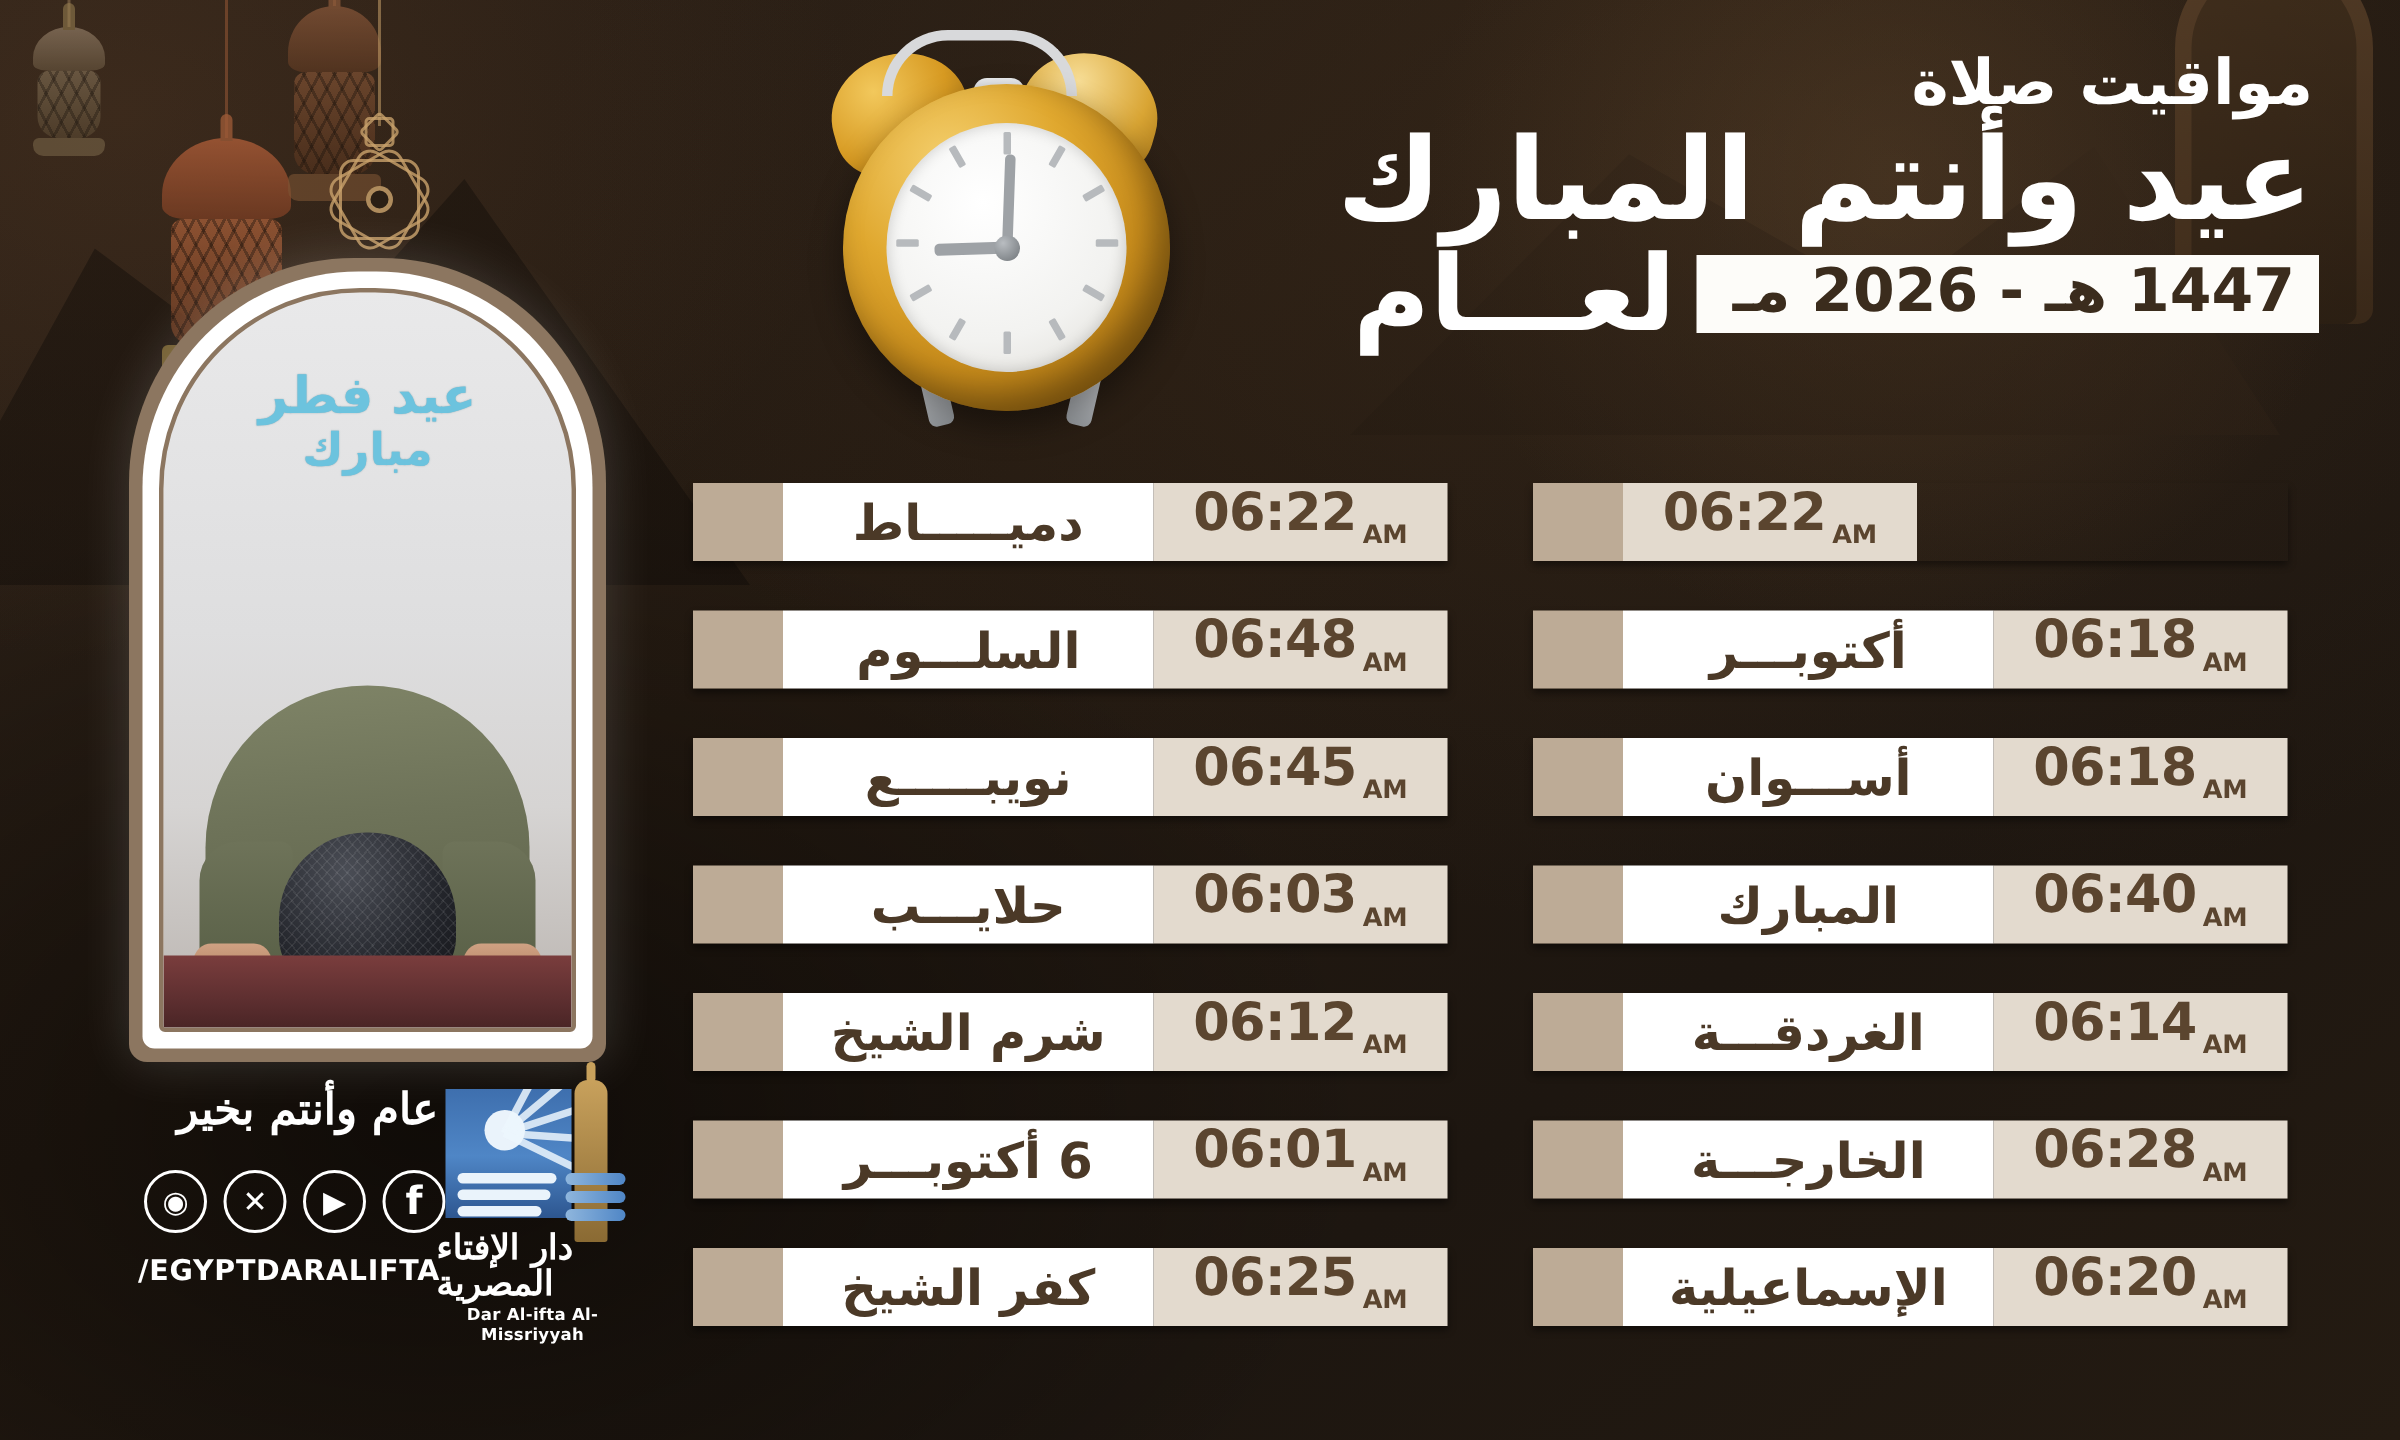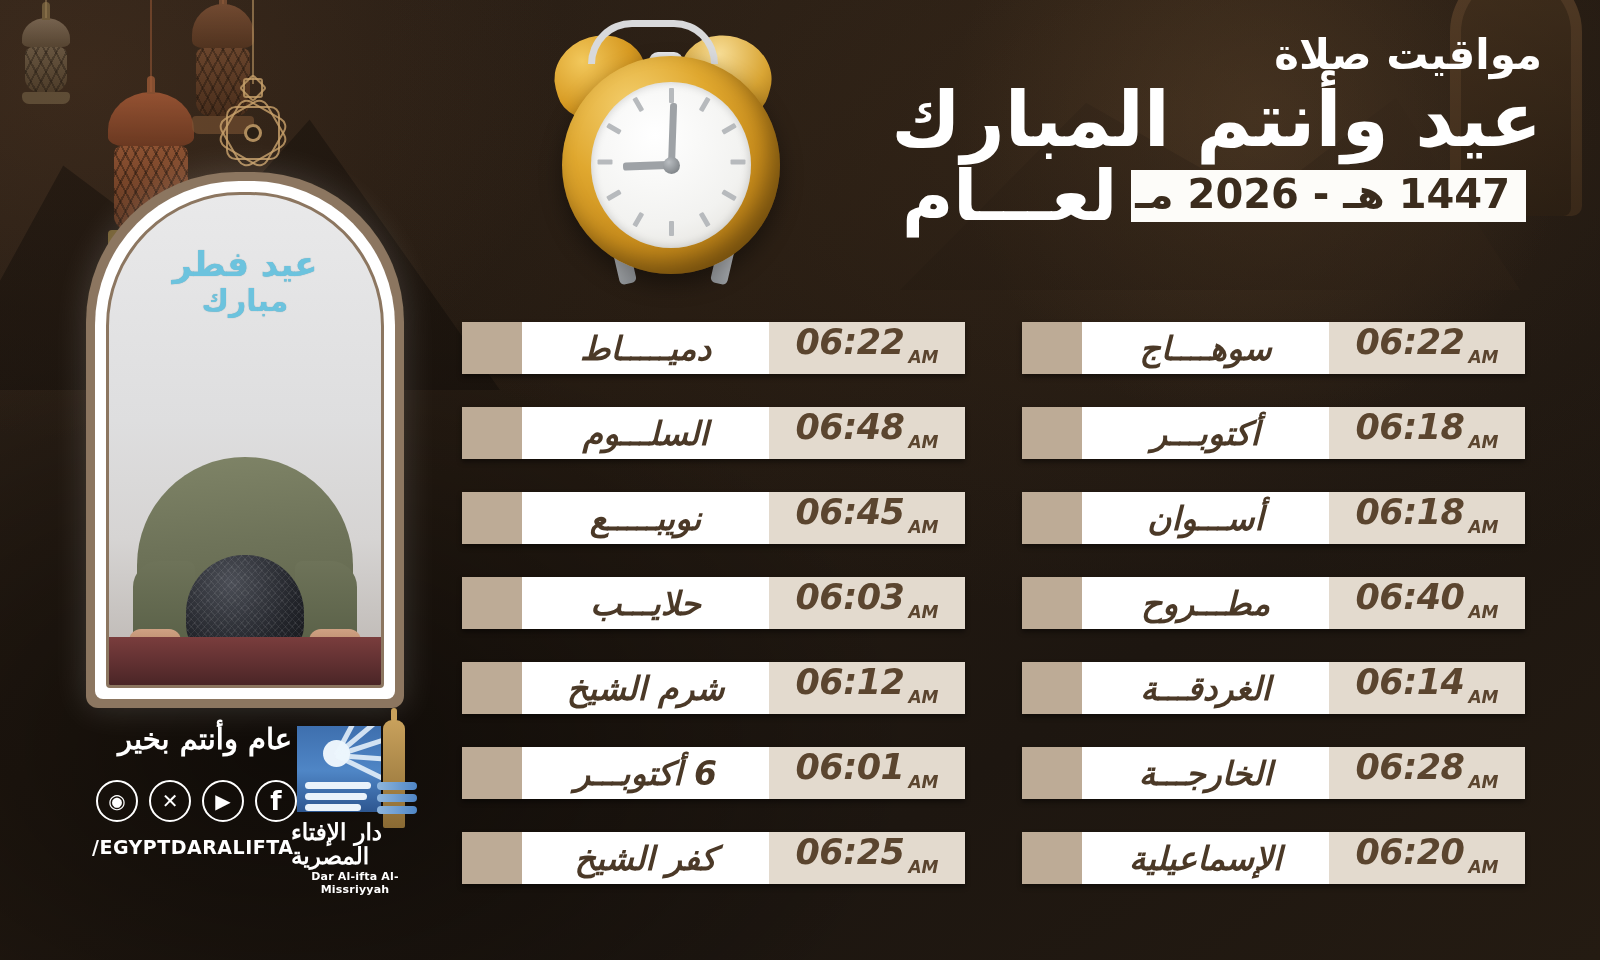--- a/index.html
+++ b/index.html
@@ -234,26 +234,26 @@
     white-space:nowrap;
   }
   .hl-row {
     display:flex; flex-direction:row-reverse; align-items:center;
     justify-content:flex-start; gap:14px; margin-top:2px;
   }
   .hl-year-word { font-size:70px; font-weight:bold; color:#fff; line-height:1; }
   .hl-badge {
     background:#fdfcf9; color:#3b2c1d;
     font-size:40px; font-weight:bold;
-    padding:3px 16px 7px 4px; line-height:1.06;
+    padding:3px 16px 7px 24px; line-height:1.06;
     white-space:nowrap;
   }
 
   
-  .cols { position:absolute; left:0; top:0; width:1520px; height:960px;font-style:italic; }
+  .cols { position:absolute; left:0; top:0; width:1520px; height:960px; }
   .col { position:absolute; top:322px; width:503px; }
   .col-left  { left:462px; }
   .col-right { left:1022px; }
   .row {
     display:flex; flex-direction:row-reverse; align-items:stretch;
     height:52px; margin-bottom:33px;
     box-shadow:0 3px 5px rgba(0,0,0,.45);
   }
   .cap-block { width:60px; background:#bdab96; }
   .name-cell {
@@ -496,21 +496,20 @@
           <div class="name-cell">كفر الشيخ</div>
           <div class="time-cell">
             <span class="time-val">06:25</span>
             <span class="time-ampm">AM</span>
           </div>
         </div>
       </div>
     <div class="col col-right">
         <div class="row">
           <div class="cap-block"></div>
-          <div class="name-cell">سوهــــاج</div>
           <div class="time-cell">
             <span class="time-val">06:22</span>
             <span class="time-ampm">AM</span>
           </div>
         </div>
         <div class="row">
           <div class="cap-block"></div>
           <div class="name-cell">أكتوبـــر</div>
           <div class="time-cell">
             <span class="time-val">06:18</span>
@@ -520,21 +519,21 @@
         <div class="row">
           <div class="cap-block"></div>
           <div class="name-cell">أســـوان</div>
           <div class="time-cell">
             <span class="time-val">06:18</span>
             <span class="time-ampm">AM</span>
           </div>
         </div>
         <div class="row">
           <div class="cap-block"></div>
-          <div class="name-cell">مطـــروح</div>
+          <div class="name-cell">المبارك</div>
           <div class="time-cell">
             <span class="time-val">06:40</span>
             <span class="time-ampm">AM</span>
           </div>
         </div>
         <div class="row">
           <div class="cap-block"></div>
           <div class="name-cell">الغردقـــة</div>
           <div class="time-cell">
             <span class="time-val">06:14</span>

